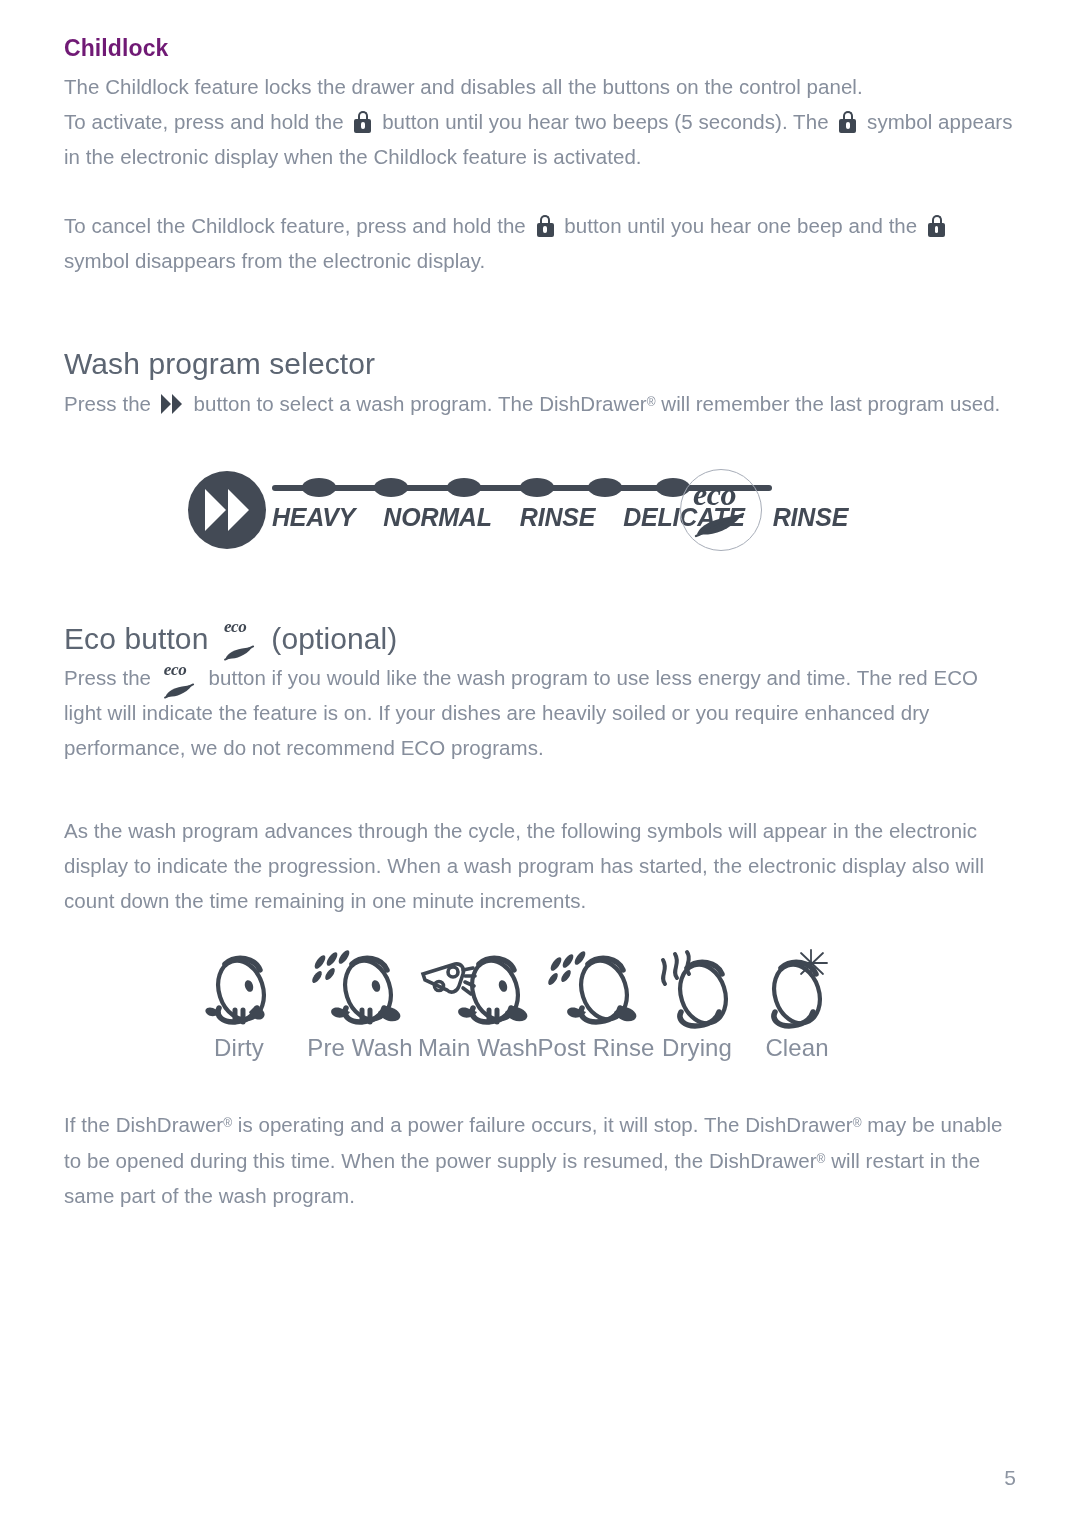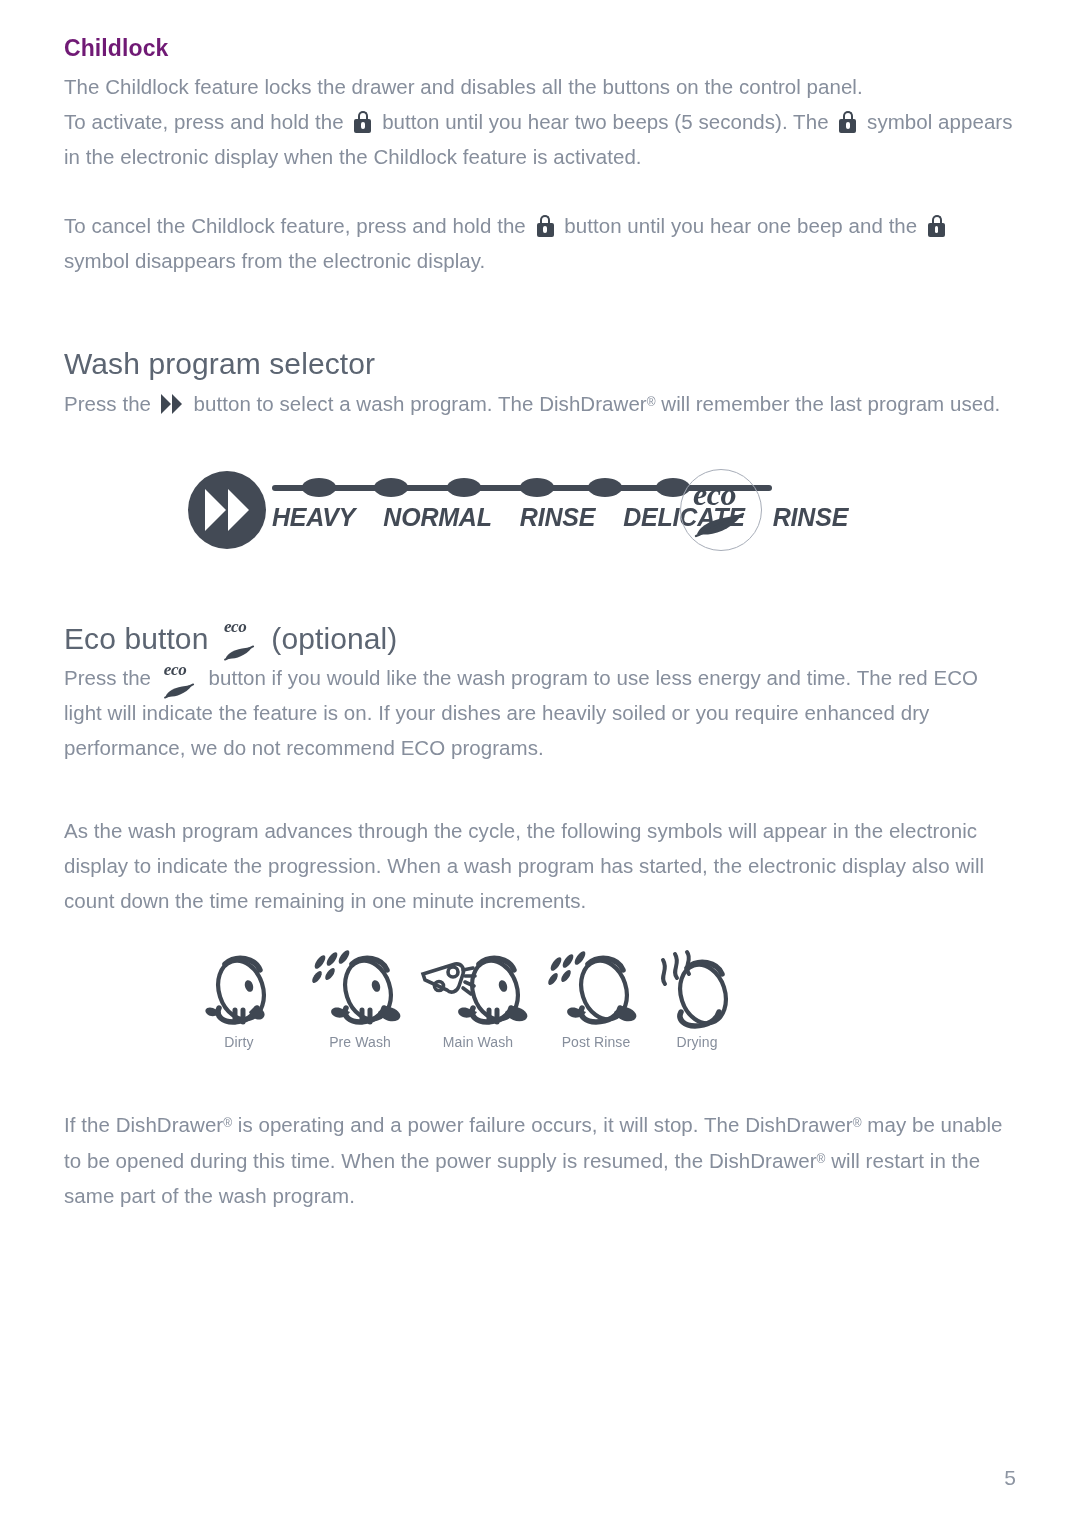--- a/index.html
+++ b/index.html
@@ -256,21 +256,21 @@
     width: 120px;
     text-align: center;
   }
   .prog-item .art {
     height: 92px;
     display: flex;
     align-items: flex-end;
     justify-content: center;
   }
   .prog-item .cap {
-    font-size: 14px;
+    font-size: 24px;
     color: #868e9c;
     letter-spacing: 0.1px;
     white-space: nowrap;
   }
   .prog-item.p0 { left: 115px; }
   .prog-item.p1 { left: 236px; }
   .prog-item.p2 { left: 354px; }
   .prog-item.p3 { left: 472px; }
   .prog-item.p4 { left: 573px; }
   .prog-item.p5 { left: 673px; }
@@ -500,20 +500,38 @@
             <g fill="none" stroke="#3f4752" stroke-width="4.2" stroke-linecap="round">
               <ellipse cx="54" cy="48" rx="22" ry="30" transform="rotate(-18 54 48)"></ellipse>
               <path d="M38 22 C50 12 68 16 73 28" stroke-width="5.5"></path>
               <path d="M32 66 C28 74 36 80 46 80 C58 80 68 74 70 66" stroke-width="5.5"></path>
             </g>
           </svg>
         </div>
         <div class="cap">Drying</div>
       </div>
 
+      <div class="prog-item p5">
+        <div class="art">
+          <svg width="96" height="88" viewBox="0 0 96 88">
+            <g stroke="#3f4752" stroke-width="1.8" stroke-linecap="round">
+              <path d="M62 4 L62 30"></path>
+              <path d="M48 17 L78 17"></path>
+              <path d="M52 7 L74 28"></path>
+              <path d="M74 7 L52 28"></path>
+            </g>
+            <g fill="none" stroke="#3f4752" stroke-width="4.2" stroke-linecap="round">
+              <ellipse cx="48" cy="48" rx="22" ry="30" transform="rotate(-18 48 48)"></ellipse>
+              <path d="M32 22 C44 12 62 16 67 28" stroke-width="5.5"></path>
+              <path d="M26 66 C22 74 30 80 40 80 C52 80 62 74 64 66" stroke-width="5.5"></path>
+            </g>
+          </svg>
+        </div>
+        <div class="cap">Clean</div>
+      </div>
     </div>
 
     <div style="height:34px"></div>
 
     <p class="body"><span>If the DishDrawer</span><span class="reg">®</span><span> is operating and a power failure occurs, it will stop.  The DishDrawer</span><span class="reg">®</span><span> may be unable to be opened during this time. When the power supply is resumed, the DishDrawer</span><span class="reg">®</span><span> will restart in the same part of the wash program.</span></p>
 
   </div>
 
   <div class="page-number">5</div>
 </div>

